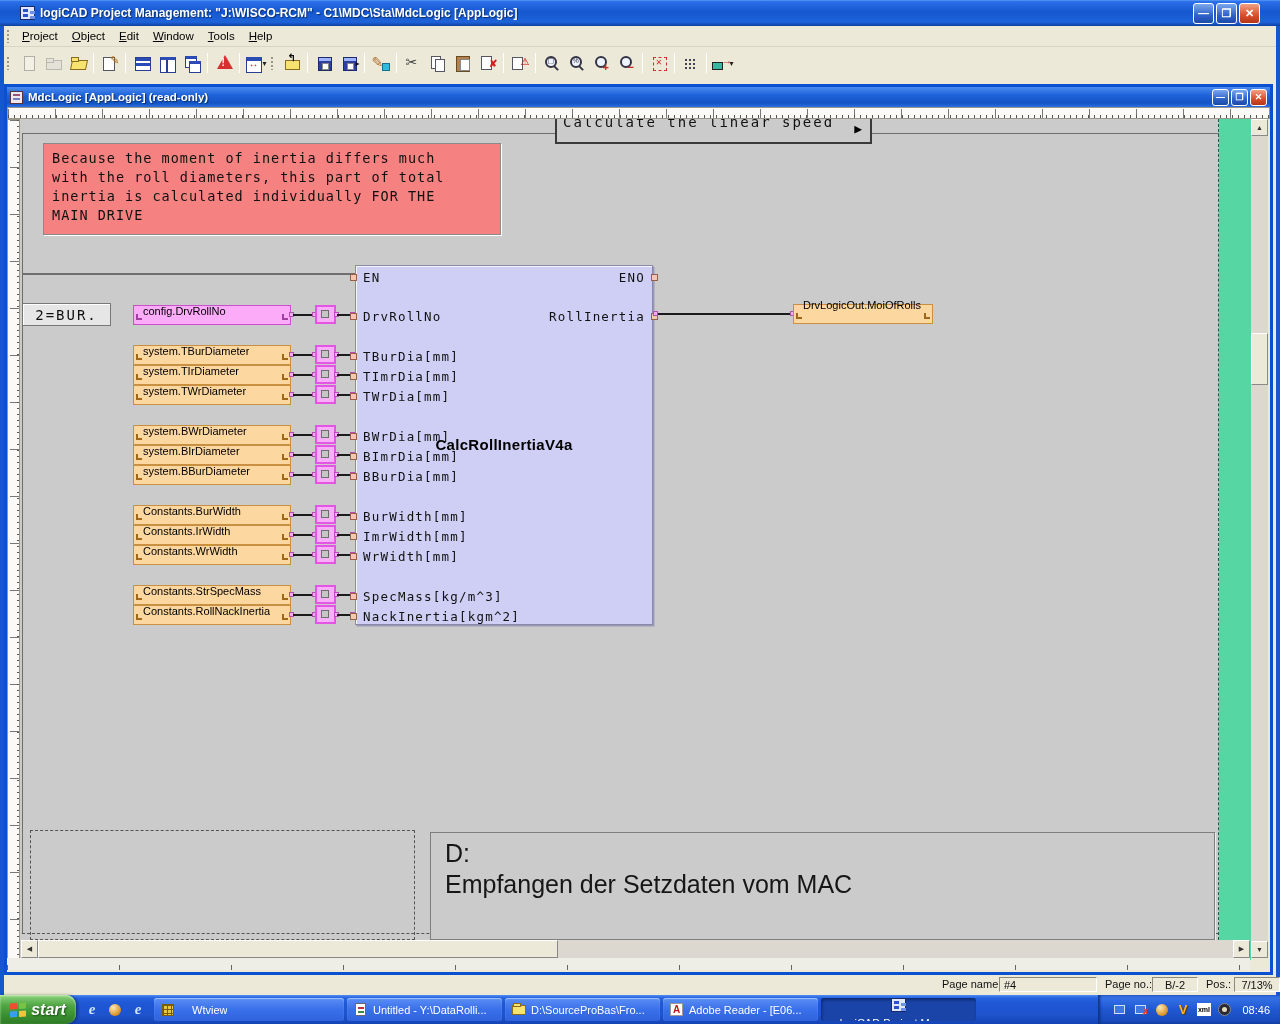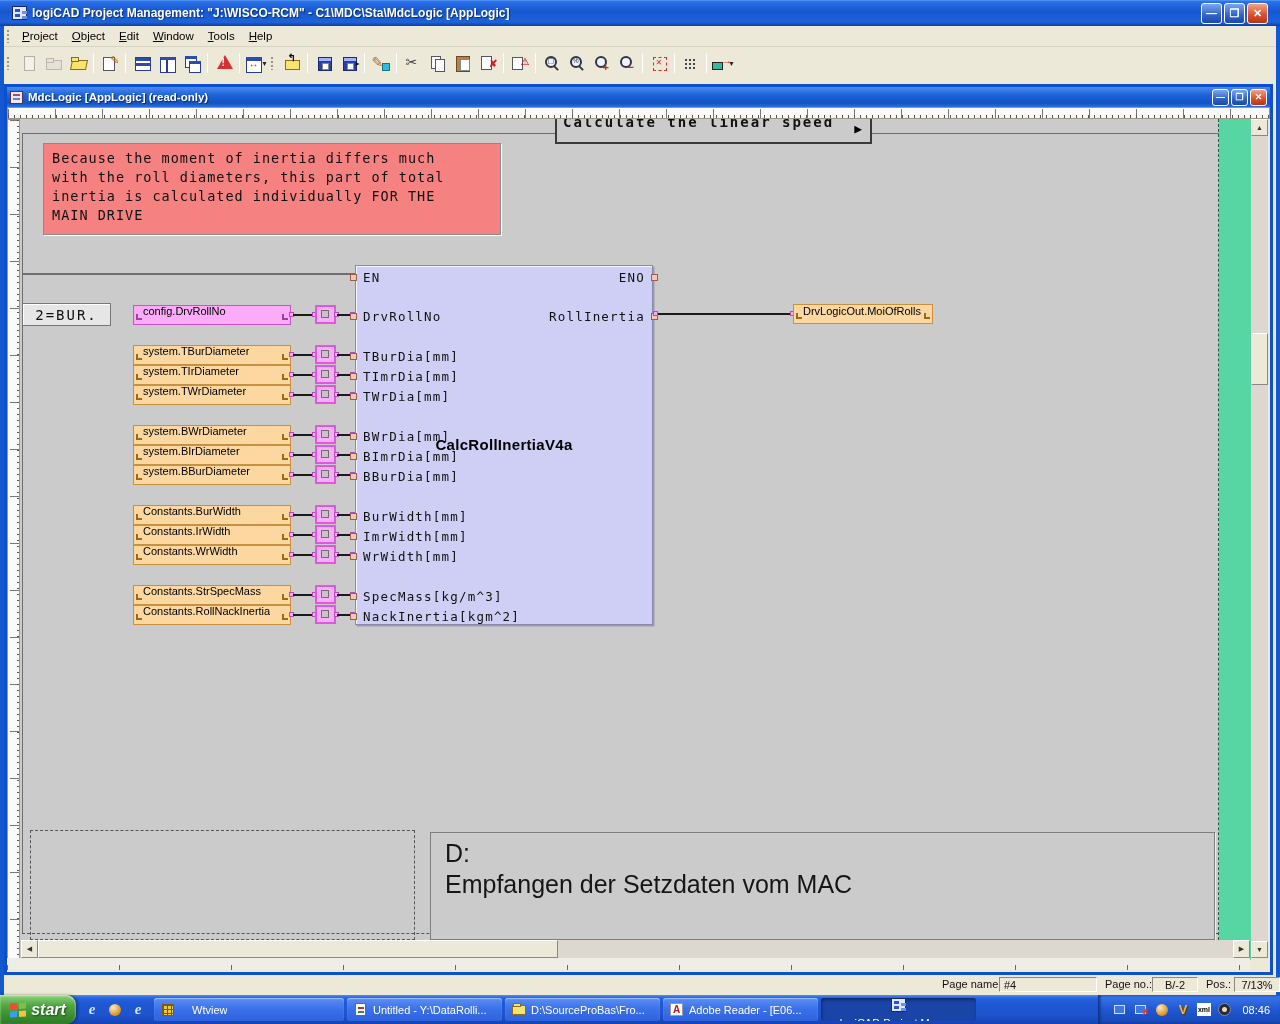--- a/index.html
+++ b/index.html
@@ -3,21 +3,21 @@
 <meta charset="utf-8">
 <style>
   * { margin:0; padding:0; box-sizing:border-box; }
   html,body { width:1280px; height:1024px; overflow:hidden; font-family:"Liberation Sans",sans-serif; background:#ece9d8; }
   .abs { position:absolute; }
   #stage { position:relative; width:1280px; height:1024px; }
 
   
   #titlebar { left:0; top:0; width:1280px; height:26px;
     background:linear-gradient(180deg,#5a9cf5 0%,#2a70e8 6%,#1557cf 45%,#1e63da 85%,#0c3f9e 100%);
-    display:flex; align-items:center; padding:0 12px; color:#fff; }
+    display:flex; align-items:center; padding:0 20px; color:#fff; }
   #titlebar .title { font-size:12px; font-weight:bold; text-shadow:1px 1px 1px #0a2d68; margin-left:5px;
     flex:1; white-space:nowrap; overflow:hidden; }
   .winbtn { width:21px; height:21px; margin-left:2px; border-radius:3px; border:1px solid #fff;
     background:linear-gradient(180deg,#7aa7ef,#2f62c9 60%,#1b4aa8); color:#fff; font-size:11px;
     display:flex; align-items:center; justify-content:center; font-weight:bold; }
   .winbtn.close { background:linear-gradient(180deg,#f2a185,#dd5331 55%,#b53416); }
   .appborder { background:#1557cf; }
 
   #menubar { left:4px; top:26px; width:1272px; height:21px; background:#ece9d8; display:flex; align-items:center; border-bottom:1px solid #d8d4c4;}
   .grip { width:5px; height:14px; margin:0 4px 0 2px;
@@ -104,21 +104,21 @@
   #canvas { left:20px; top:119px; width:1231px; height:839px; background:#cbcbcb; overflow:hidden; }
 
   
   .cline { position:absolute; background:#6e6e6e; }
   .cdash-h { position:absolute; border-top:1px dashed #555; }
 
   
   .mono { font-family:"DejaVu Sans Mono","Liberation Mono",monospace; color:#111; }
 
   #speedbox { left:535px; top:0px; width:317px; height:25px; background:#cbcbcb;
-    border:2px solid #3a3a3a; border-top:none; overflow:hidden;font-weight:bold; }
+    border:2px solid #3a3a3a; border-top:none; overflow:hidden; }
   #speedbox .txt { margin:-5px 0 0 6px; font-size:14px; letter-spacing:2px; }
   #speedbox .arrow { position:absolute; right:8px; top:2px; font-size:13px; color:#000; }
 
   #commentbox { left:23px; top:24px; width:458px; height:92px; background:#f58181;
     border:1px solid #8a8a8a; box-shadow:1px 1px 0 #fff; padding:5px 8px;
     font-size:13.5px; line-height:19px; letter-spacing:1px; white-space:pre-line; }
 
   #lefttag { left:2px; top:184px; width:89px; height:23px; background:#e6e6e6;
     border:1px solid #777; box-shadow:inset 1px 1px 0 #fff; display:flex; align-items:center; justify-content:center;
     font-size:14px; letter-spacing:2px; }
@@ -145,21 +145,21 @@
   .wseg { position:absolute; top:9px; height:2px; background:#1a1a1a; }
   .w1 { left:160px; width:24px; } .w2 { left:204px; width:18px; }
   .conn { position:absolute; left:182px; top:0px; width:21px; height:19px; background:#f8aef8; border:2px solid #e455e4; }
   .conn-in { position:absolute; left:4px; top:3px; width:8px; height:8px; background:#c6c6c6; border:1px solid #6e6e6e; }
   .dot { position:absolute; top:7px; width:5px; height:5px; background:#f8a8f8; border:1px solid #b050b0; }
   .d1{left:156px;} .d2{left:179px;} .d3{left:201px;} .d4{left:217px;}
 
   
   #outwire { left:635px; top:194px; width:140px; height:2px; background:#1a1a1a; }
   #outbox { left:773px; top:185px; width:140px; height:20px; background:#fcd7a0; border:1px solid #c89040;
-    display:flex; align-items:flex-start; padding:0 6px 5px 9px; }
+    display:flex; align-items:flex-end; padding:0 6px 12px 9px; }
   #outbox::before { content:''; position:absolute; left:2px; top:8px; width:4px; height:4px; border-left:2px solid #a06818; border-bottom:2px solid #a06818; }
   #outbox::after  { content:''; position:absolute; right:2px; top:8px; width:4px; height:4px; border-left:2px solid #a06818; border-bottom:2px solid #a06818; }
   .odot { position:absolute; top:192px; width:5px; height:5px; background:#f8a8f8; border:1px solid #b050b0; }
 
   
   #dashbox { left:10px; top:711px; width:385px; height:110px; border:1px dashed #555; }
   #notebox { left:410px; top:713px; width:785px; height:108px; background:#cbcbcb;
     border:1px solid #7e7e7e; box-shadow:1px 1px 0 #eee; padding:6px 14px; color:#161616; }
   #notebox .l1 { font-size:25px; } #notebox .l2 { font-size:25px; margin-top:2px; }
 

